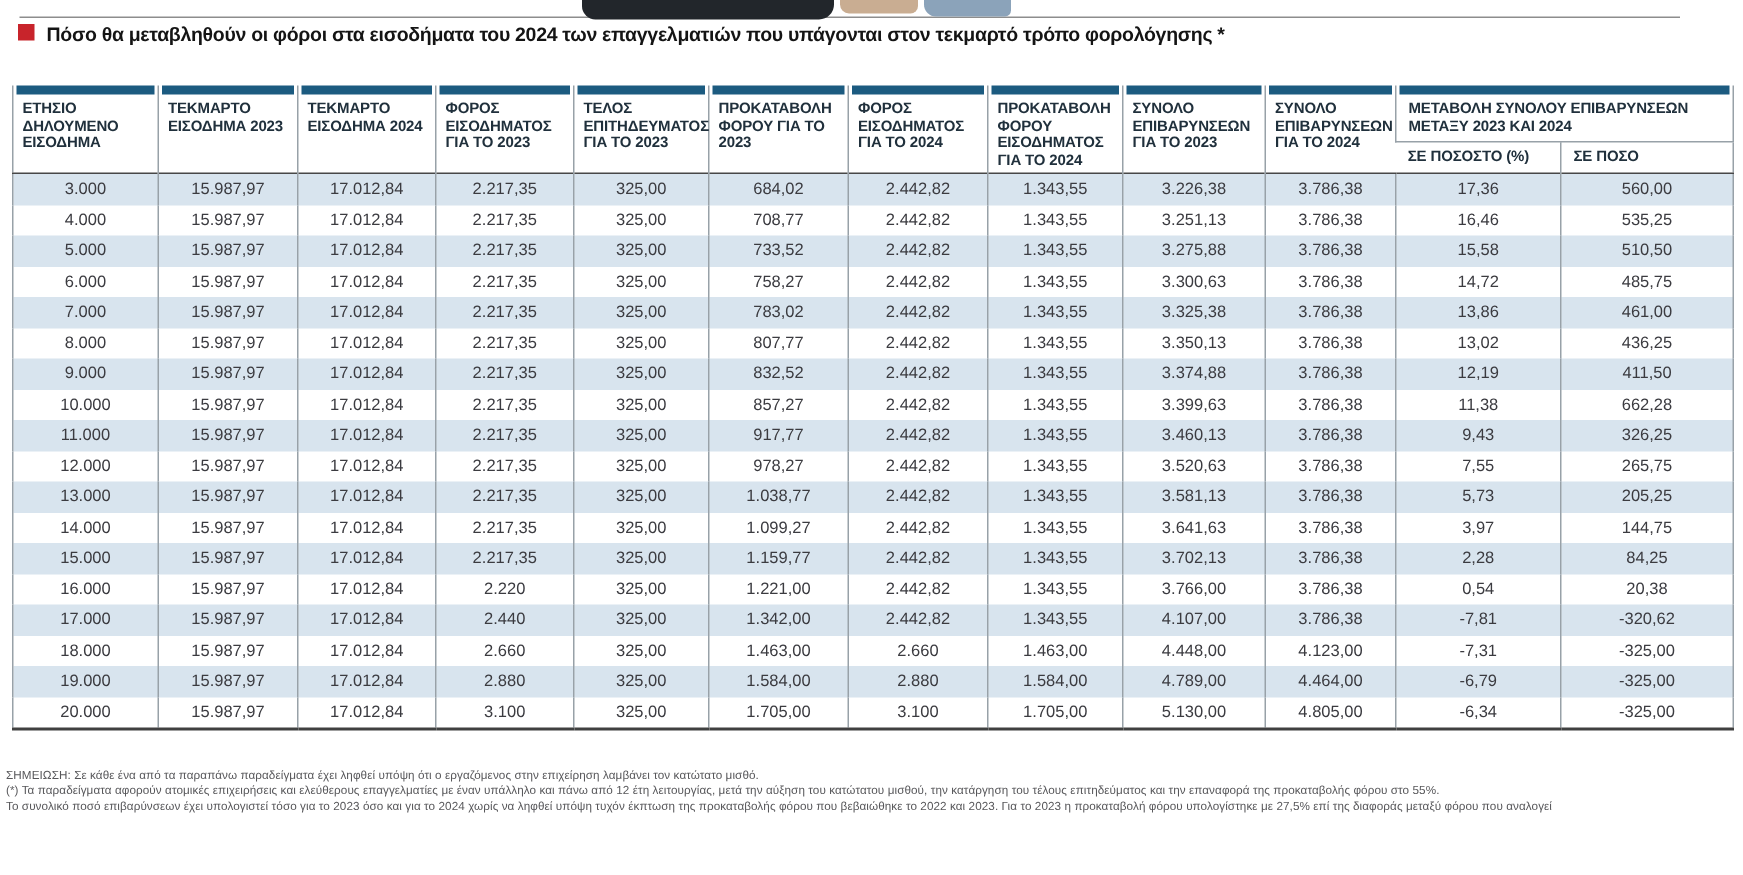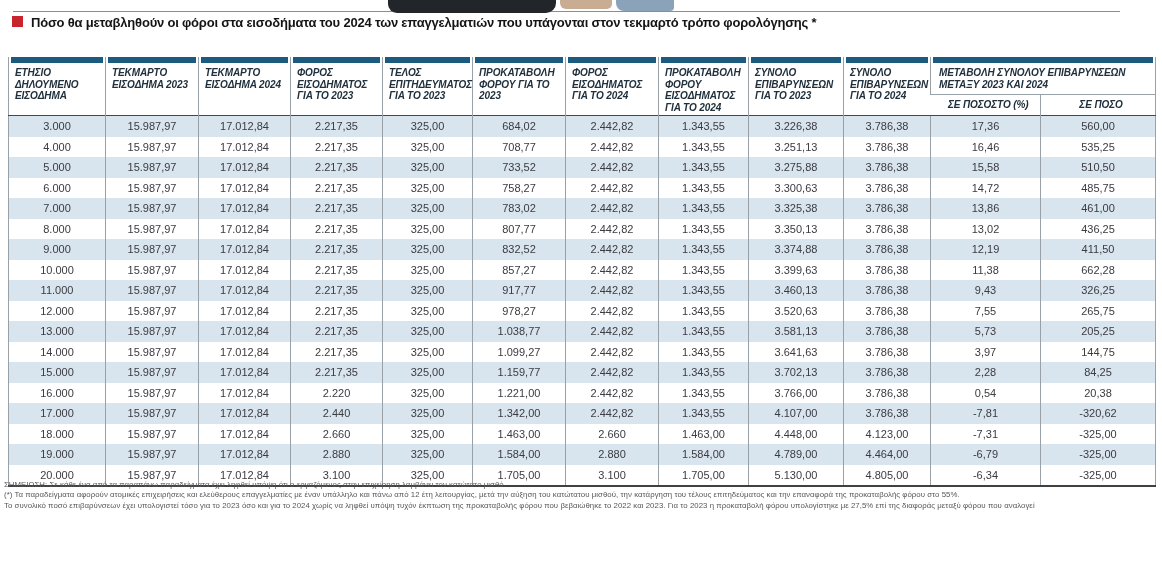--- a/index.html
+++ b/index.html
@@ -17,35 +17,35 @@
     letter-spacing:-0.2px;white-space:nowrap;}
   .bullet{display:inline-block;width:11px;height:11px;background:var(--accent,#c8242b);margin-right:8px;}
 
   table.tbl{
     position:absolute;left:8px;top:57px;width:1147px;border-collapse:collapse;table-layout:fixed;
     border-left:1px solid var(--grid,#98a1a8);border-right:1px solid var(--grid,#98a1a8);
   }
   .tbl th,.tbl td{border-left:1px solid var(--grid,#98a1a8);}
   .tbl th:first-child,.tbl td:first-child{border-left:none;}
   thead th{vertical-align:top;padding:0;text-align:left;font-size:10px;line-height:11.5px;
-    font-weight:bold;color:#20303c;letter-spacing:-0.1px;font-style:italic;}
+    font-weight:bold;color:#20303c;letter-spacing:-0.1px;}
   thead tr.mainrow{height:34px;}
   thead tr.subrow{height:20px;}
   .bar{height:6px;background:var(--hdr,#1c5b80);margin:0 2px;}
   .hl{padding:4px 2px 2px 6px;}
   th.group{border-bottom:1px solid var(--grid,#98a1a8);}
   th.group .hl{padding:4px 4px 2px 8px;}
-  tr.subrow th{border-top:1px solid var(--grid,#98a1a8);vertical-align:middle;text-align:center;}
+  tr.subrow th{border-top:1px solid var(--grid,#98a1a8);vertical-align:middle;}
   tr.subrow .hl{padding:2px 2px 2px 8px;}
   tbody td{font-size:11px;color:#3b3b40;text-align:center;height:20.5px;padding:0;}
   tbody tr:nth-child(odd){background:var(--alt,#d8e4ee);}
   tbody tr:first-child td{border-top:1.6px solid #474747;margin-left:44px;}
   tbody tr:last-child td{border-bottom:2px solid #404040;}
 
-  .notes{position:absolute;left:4px;top:480px;width:1156px;font-size:7.8px;line-height:10.3px;
+  .notes{position:absolute;left:4px;top:512px;width:1156px;font-size:7.8px;line-height:10.3px;
     color:#57575a;letter-spacing:0.05px;}
   .notes div{white-space:nowrap;}
 </style>
 </head>
 <body>
 
 <div>
 
   <div class="top-rule"></div>
 

